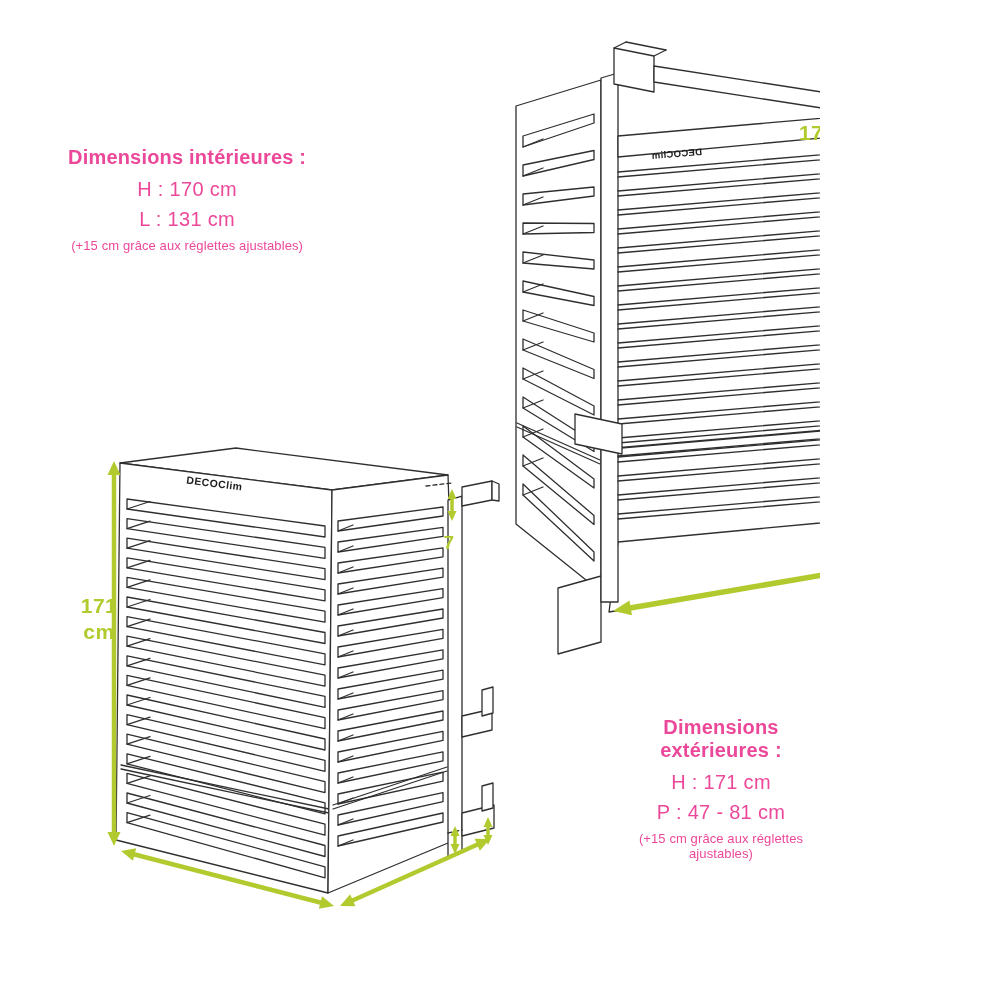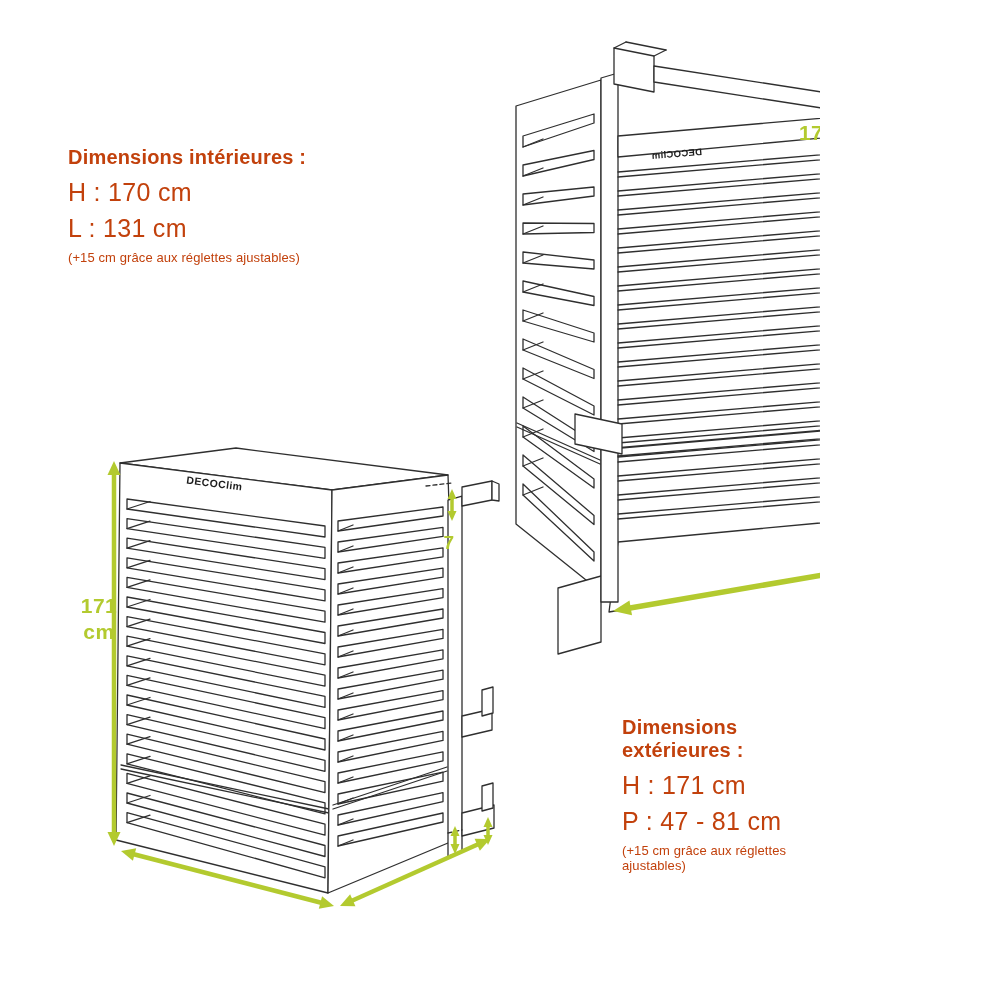--- a/index.html
+++ b/index.html
@@ -1,21 +1,21 @@
 <!DOCTYPE html>
 <html><head>
 <meta charset="utf-8">
 <style>
   html,body{margin:0;padding:0;background:#ffffff;}
   #stage{position:relative;width:820px;height:1000px;background:#ffffff;overflow:hidden;
          font-family:"Liberation Sans", sans-serif;}
   #art{position:absolute;left:0;top:0;}
-  .dims{position:absolute;color:#c2410c;}
+  .dims{position:absolute;color:#ec4899;text-align:center;}
   .dims h2{margin:0 0 9px 0;font-size:20px;font-weight:700;letter-spacing:.2px;}
-  .dims p{margin:0 0 7px 0;font-size:25px;font-weight:400;letter-spacing:.3px;}
+  .dims p{margin:0 0 7px 0;font-size:20px;font-weight:400;letter-spacing:.3px;}
   .dims p.note{font-size:13px;margin-top:2px;letter-spacing:.1px;}
   .dims-int{left:68px;top:146px;}
   .dims-ext{left:622px;top:716px;}
   text{font-family:"Liberation Sans", sans-serif;}
   .greenlbl{font-weight:600;letter-spacing:.5px;}
 </style>
 </head>
 <body>
 
 <div id="stage">

